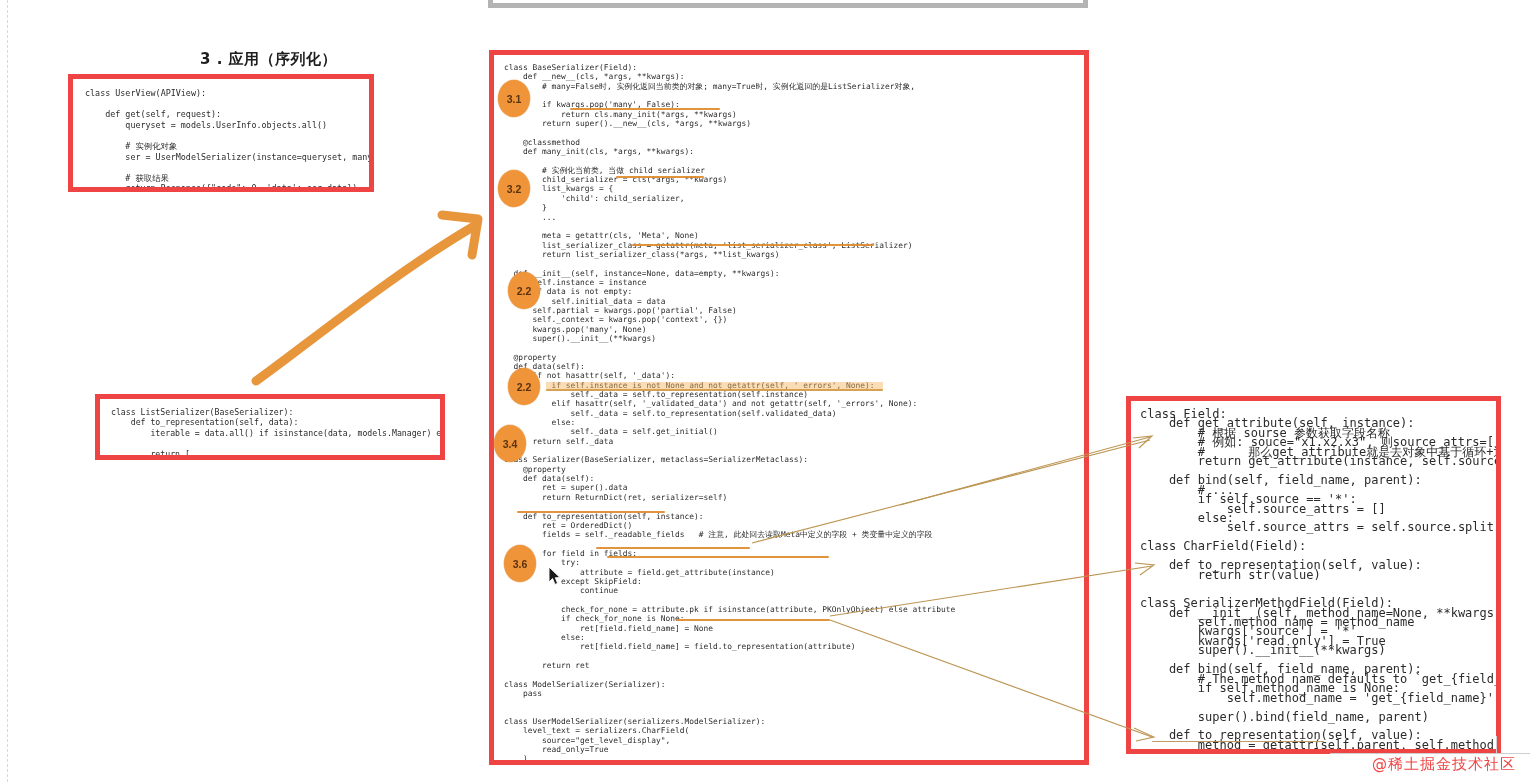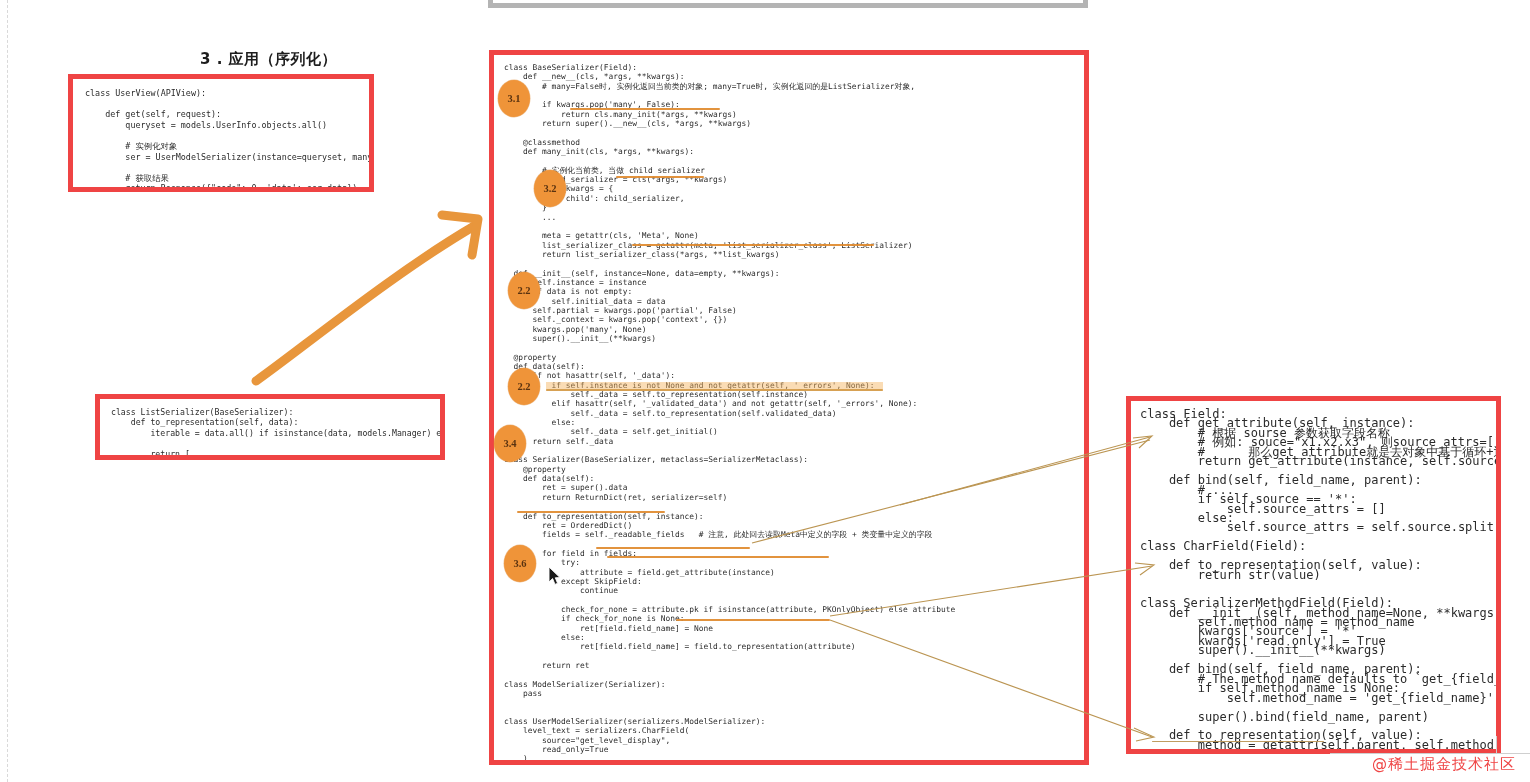--- a/index.html
+++ b/index.html
@@ -62,21 +62,21 @@
   #card-field{left:1126px;top:396px;width:375px;height:358px;}
   #card-field pre{padding:9px 9px;font-size:12px;line-height:9.45px;}
 
   
   .badge{
     position:absolute;
     width:32px;height:37px;
     border-radius:50%;
     background:#ef9439;
     color:#5a3310;
-    font-family:Liberation Serif, serif;
+    font-family:Liberation Sans, sans-serif;
     font-size:10.5px;font-weight:bold;
     display:flex;align-items:center;justify-content:center;
     box-shadow:0 0 0 0.5px rgba(220,130,40,.5);
   }
 
   
   .uline{
     position:absolute;
     height:2px;
     background:#e08a2e;
@@ -306,21 +306,21 @@
   <div class="uline" style="left:517px;top:511px;width:148px;"></div>
   <div class="uline" style="left:596px;top:547px;width:154px;"></div>
   <div class="uline" style="left:607px;top:556px;width:222px;"></div>
   <div class="uline" style="left:676px;top:619px;width:154px;"></div>
 
   <div class="uline" style="left:1152px;top:741px;width:172px;height:1.4px;background:#bb9552;"></div>
 
   <div class="badge" style="left:498px;top:80px;">
     <span>3.1</span>
   </div>
-  <div class="badge" style="left:498px;top:170px;margin-left:36px;">
+  <div class="badge" style="left:498px;top:170px;">
     <span>3.2</span>
   </div>
   <div class="badge" style="left:508px;top:272px;">
     <span>2.2</span>
   </div>
   <div class="badge" style="left:508px;top:368px;">
     <span>2.2</span>
   </div>
   <div class="badge" style="left:494px;top:425px;">
     <span>3.4</span>

